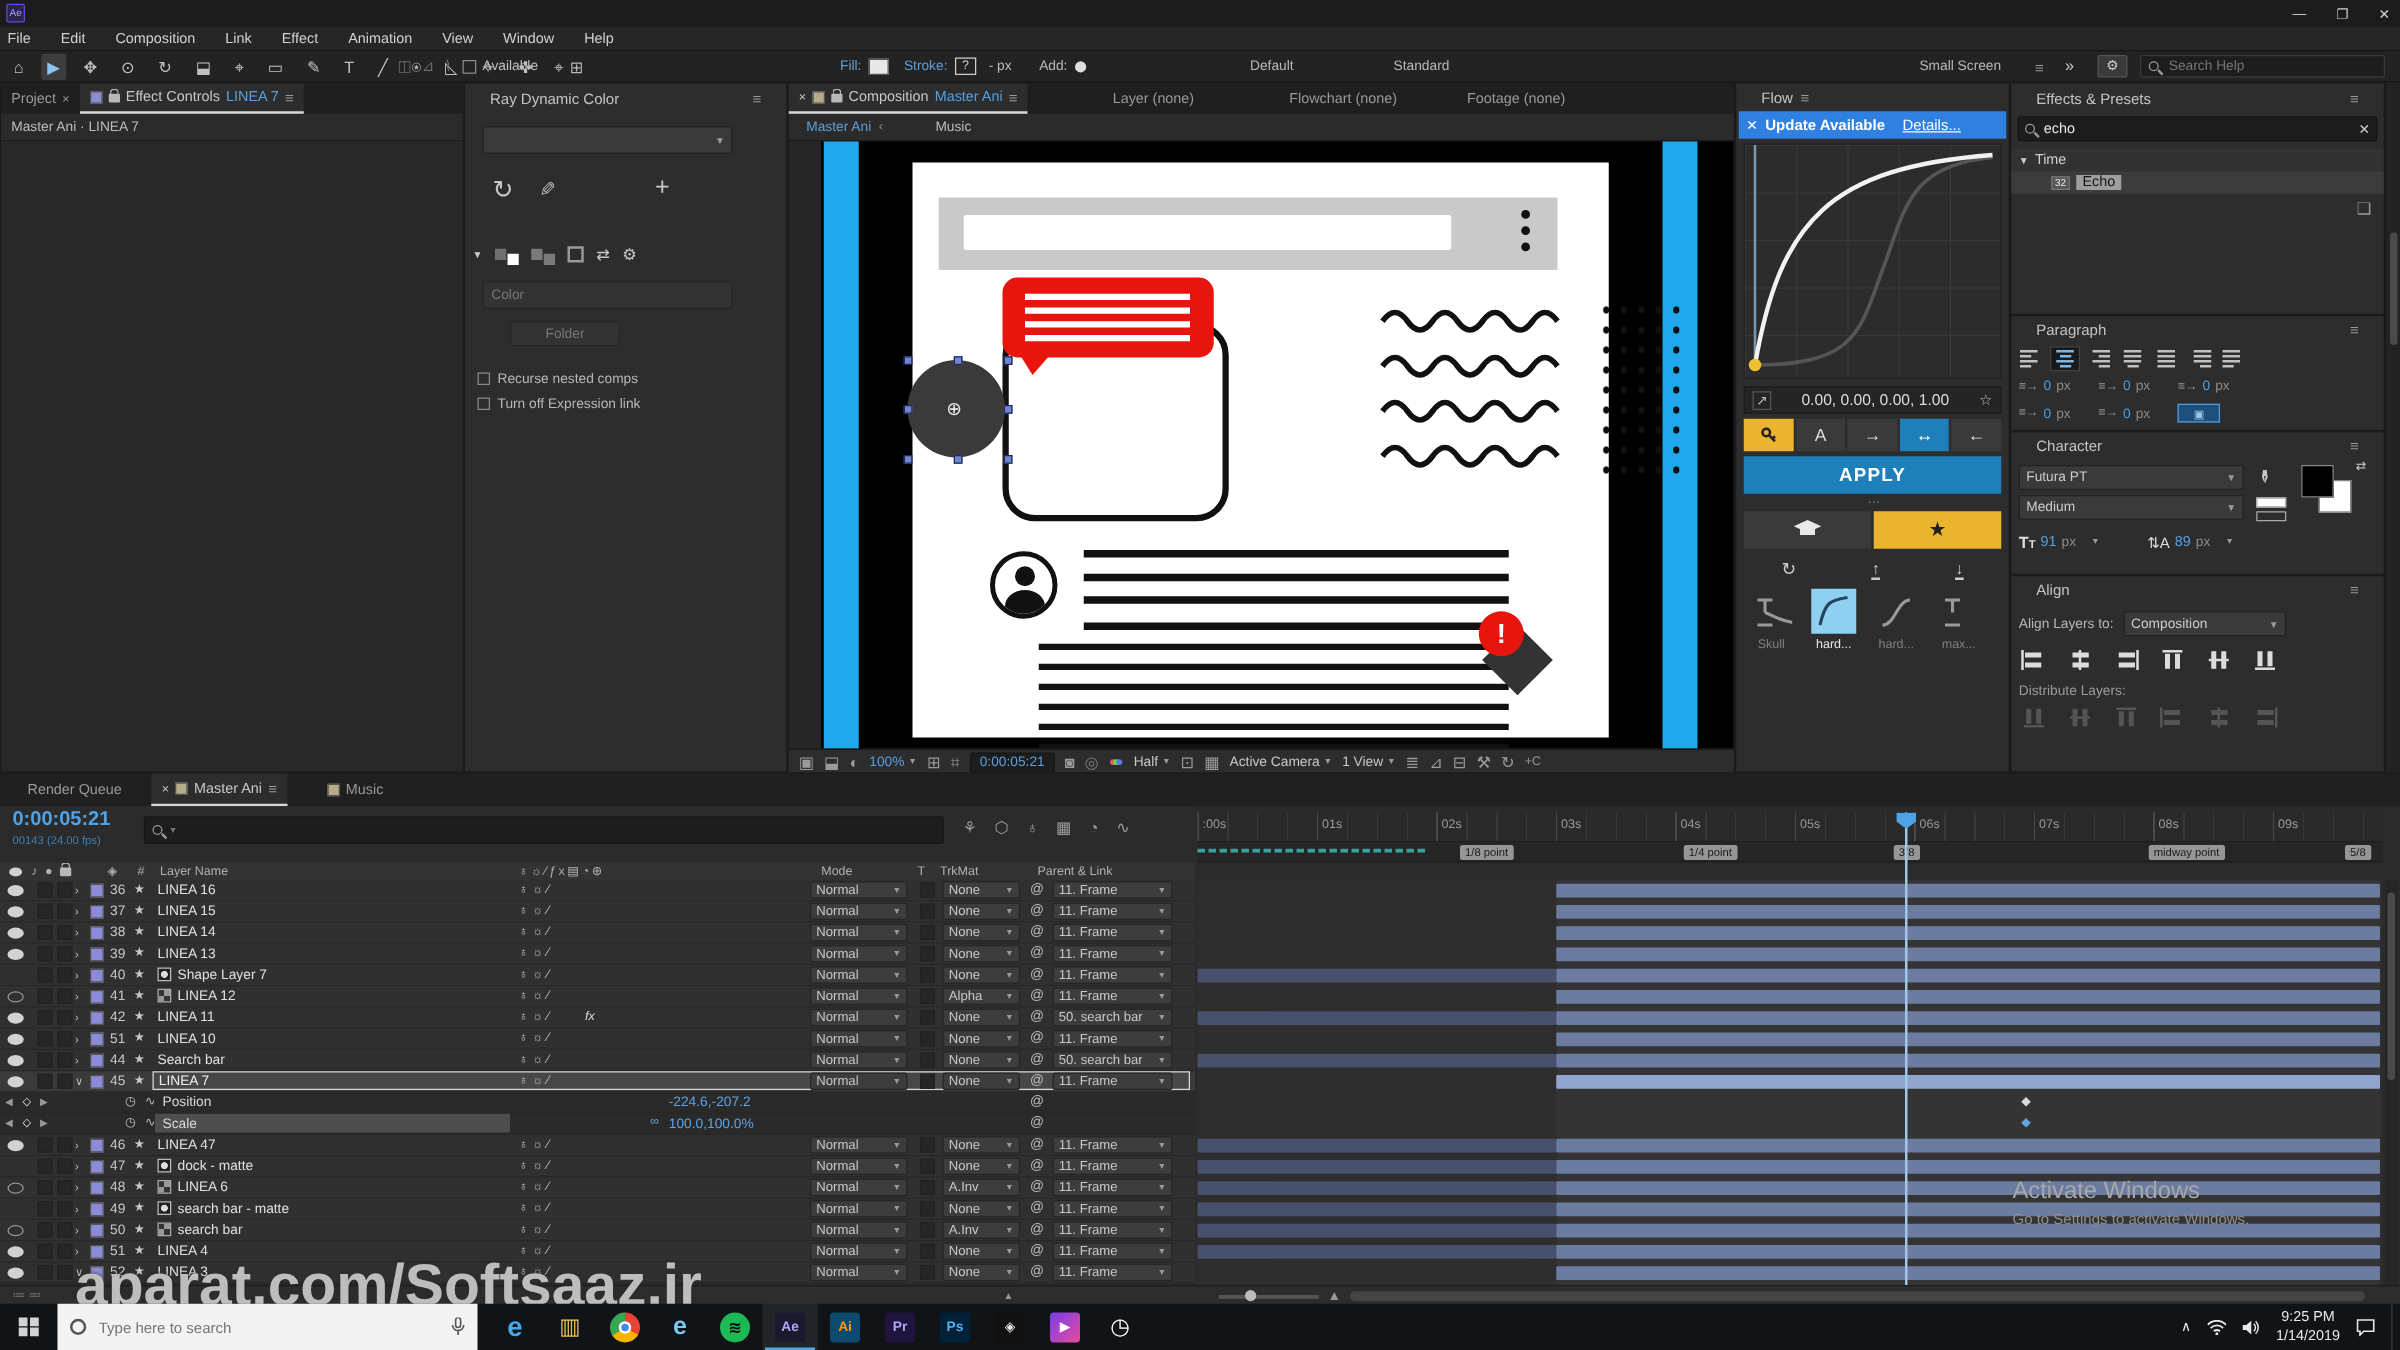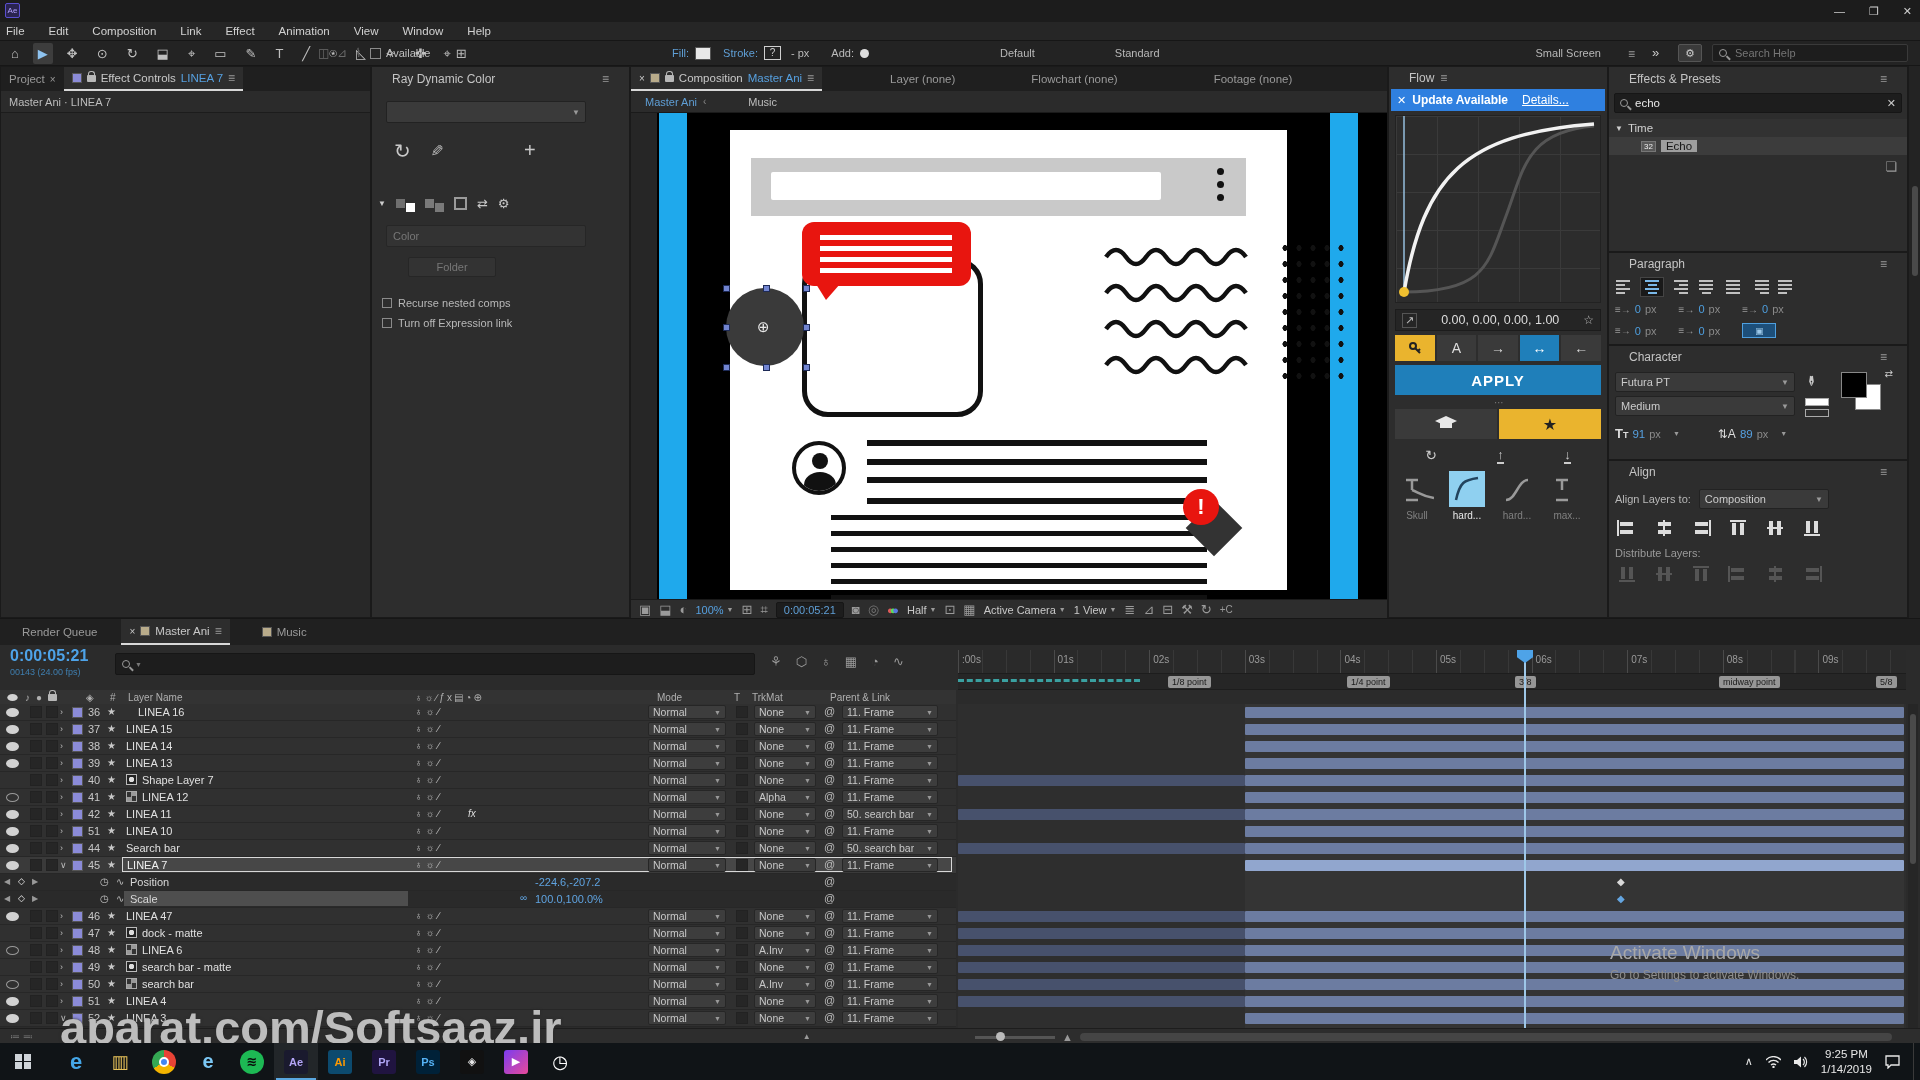--- a/index.html
+++ b/index.html
@@ -203,21 +203,21 @@
         <span>Composition</span>
         <span class="blue">Master Ani</span>
         <span class="hamb">≡</span>
       </div>
       <div class="tab" style="margin-left:60px">
           <span>Layer  (none)</span>
         </div>
       <div class="tab" style="margin-left:60px">
           <span>Flowchart  (none)</span>
         </div>
-      <div class="tab" style="margin-left:80px">
+      <div class="tab" style="margin-left:40px">
           <span>Footage  (none)</span>
         </div>
     </div>
     <div style="height:22px;background:#2b2b2b;border-bottom:1px solid #1a1a1a;display:flex;align-items:center;padding:0 14px;gap:6px">
       <span style="font-size:11px;color:#5f9fd6">Master Ani</span>
       <span style="color:#888;font-size:10px">‹</span>
       <span style="font-size:11px;color:#bdbdbd;margin-left:36px">Music</span>
     </div>
 
     <div id="viewer" class="abs" style="left:0;top:46px;width:756px;height:486px;background:#262626;overflow:hidden">
@@ -684,21 +684,21 @@
 
     <div id="rows-left" class="abs" style="left:0;top:85px;width:956px;height:324px">
         <div class="lrow" style="top: 0px;">
           <div class="eye" style="position: absolute; left: 6px; top: 4px;"></div>
           <div class="cellbox" style="position: absolute; left: 30px; top: 2px;"></div>
           <div class="cellbox" style="position: absolute; left: 46px; top: 2px;"></div>
           <span style="position: absolute; left: 60px; top: 3px; font-size: 9px; color: rgb(187, 187, 187);">›</span>
           <div style="position: absolute; left: 72px; top: 3px; width: 11px; height: 11px; background: rgb(139, 139, 216); border: 1px solid rgb(85, 85, 85);"></div>
           <span style="position: absolute; left: 88px; top: 2px; font-size: 11px; color: rgb(200, 200, 200);">36</span>
           <span style="position: absolute; left: 107px; top: 2px; font-size: 10px; color: rgb(200, 200, 200);">★</span>
-          <span style="position: absolute; left: 126px; top: 2px; font-size: 11px; color: rgb(224, 224, 224); white-space: nowrap; margin-left: 12px;">LINEA 16</span>
+          <span style="position: absolute; left: 126px; top: 2px; font-size: 11px; color: rgb(224, 224, 224); white-space: nowrap;">LINEA 16</span>
           <span style="position: absolute; left: 415px; top: 2px; font-size: 10px; color: rgb(192, 192, 192); letter-spacing: 3px;">♁☼∕</span>
           <div class="ddmini" style="left: 648px; width: 78px;">
             <span>Normal</span>
             <span class="car">▼</span>
           </div>
           <div class="cellbox" style="position: absolute; left: 736px; top: 2px;"></div>
           <div class="ddmini" style="left: 754px; width: 62px;">
             <span>None</span>
             <span class="car">▼</span>
           </div>
@@ -1192,20 +1192,28 @@
 
   <div class="abs row" style="left:0;top:1043px;width:1920px;height:37px;background:#101417;z-index:10">
     <div class="row" style="width:46px;height:37px;justify-content:center">
       <span style="display:grid;grid-template-columns:7px 7px;gap:1.5px">
           <i style="width:7px;height:7px;background:#cfd4d9"></i>
           <i style="width:7px;height:7px;background:#cfd4d9"></i>
           <i style="width:7px;height:7px;background:#cfd4d9"></i>
           <i style="width:7px;height:7px;background:#cfd4d9"></i>
         </span>
     </div>
+    <div class="row" style="width:336px;height:37px;background:#f3f3f3;padding:0 10px;gap:8px">
+      <span style="width:13px;height:13px;border:2px solid #555;border-radius:50%"></span>
+      <input style="background: transparent; border: none; color: rgb(85, 85, 85); font-size: 12px; flex: 1 1 0%;" placeholder="Type here to search">
+      <svg width="11" height="15" viewBox="0 0 11 15">
+          <rect x="3.5" y="0" width="4" height="8" rx="2" fill="none" stroke="#555" stroke-width="1.3"></rect>
+          <path d="M1,6 a4.5,4.5 0 0 0 9,0 M5.5,11 v3" fill="none" stroke="#555" stroke-width="1.3"></path>
+        </svg>
+    </div>
     <div id="taskbar-apps" class="row" style="margin-left:8px">
         <div class="appico">
           <div class="appbox" style="background: transparent; color: rgb(69, 167, 232); font-size: 22px;">e</div>
         </div>
         <div class="appico">
           <div class="appbox" style="background: transparent; color: rgb(232, 195, 90); font-size: 18px;">▥</div>
         </div>
         <div class="appico">
           <div class="appbox" style="background: conic-gradient(rgb(232, 67, 53) 0deg, rgb(232, 67, 53) 33%, rgb(244, 180, 0) 0deg, rgb(244, 180, 0) 66%, rgb(52, 168, 83) 0deg); border-radius: 50%;">
             <div style="width: 10px; height: 10px; border-radius: 50%; background: rgb(66, 133, 244); border: 2px solid rgb(255, 255, 255);"></div>

